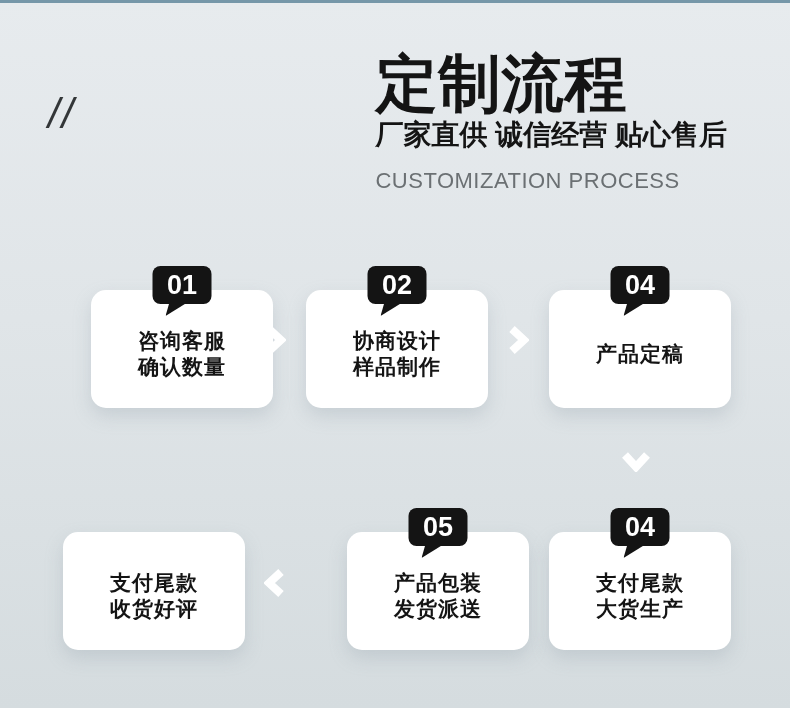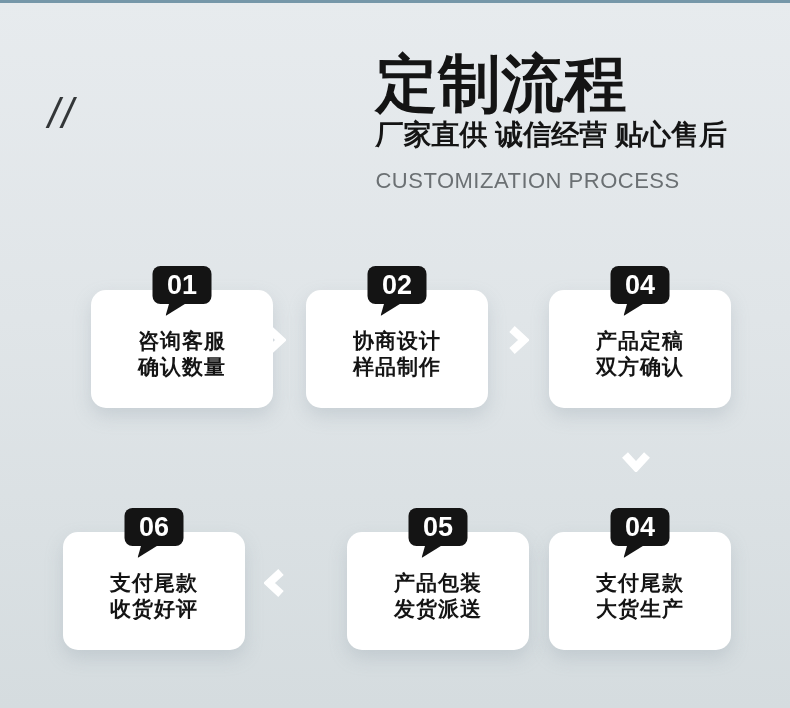--- a/index.html
+++ b/index.html
@@ -152,21 +152,20 @@
     </div>
   </div>
 
   <div class="card c3">
     <div class="badge">
       <span>04</span>
       <span class="badge-tail"></span>
     </div>
     <div class="card-text">
       <div>产品定稿</div>
-      <div>双方确认</div>
     </div>
   </div>
 
   <div class="card c4">
     <div class="badge">
       <span>04</span>
       <span class="badge-tail"></span>
     </div>
     <div class="card-text">
       <div>支付尾款</div>
@@ -179,24 +178,20 @@
       <span>05</span>
       <span class="badge-tail"></span>
     </div>
     <div class="card-text">
       <div>产品包装</div>
       <div>发货派送</div>
     </div>
   </div>
 
   <div class="card c6">
-    <div class="badge">
-      <span>06</span>
-      <span class="badge-tail"></span>
-    </div>
     <div class="card-text">
       <div>支付尾款</div>
       <div>收货好评</div>
     </div>
   </div>
 
   <div class="flow-arrow ar1">
     <svg width="22" height="30" viewBox="0 0 22 30">
       <polyline points="5,4 17,15 5,26" fill="none" stroke="#ffffff" stroke-width="8" stroke-linejoin="miter"></polyline>
     </svg>

